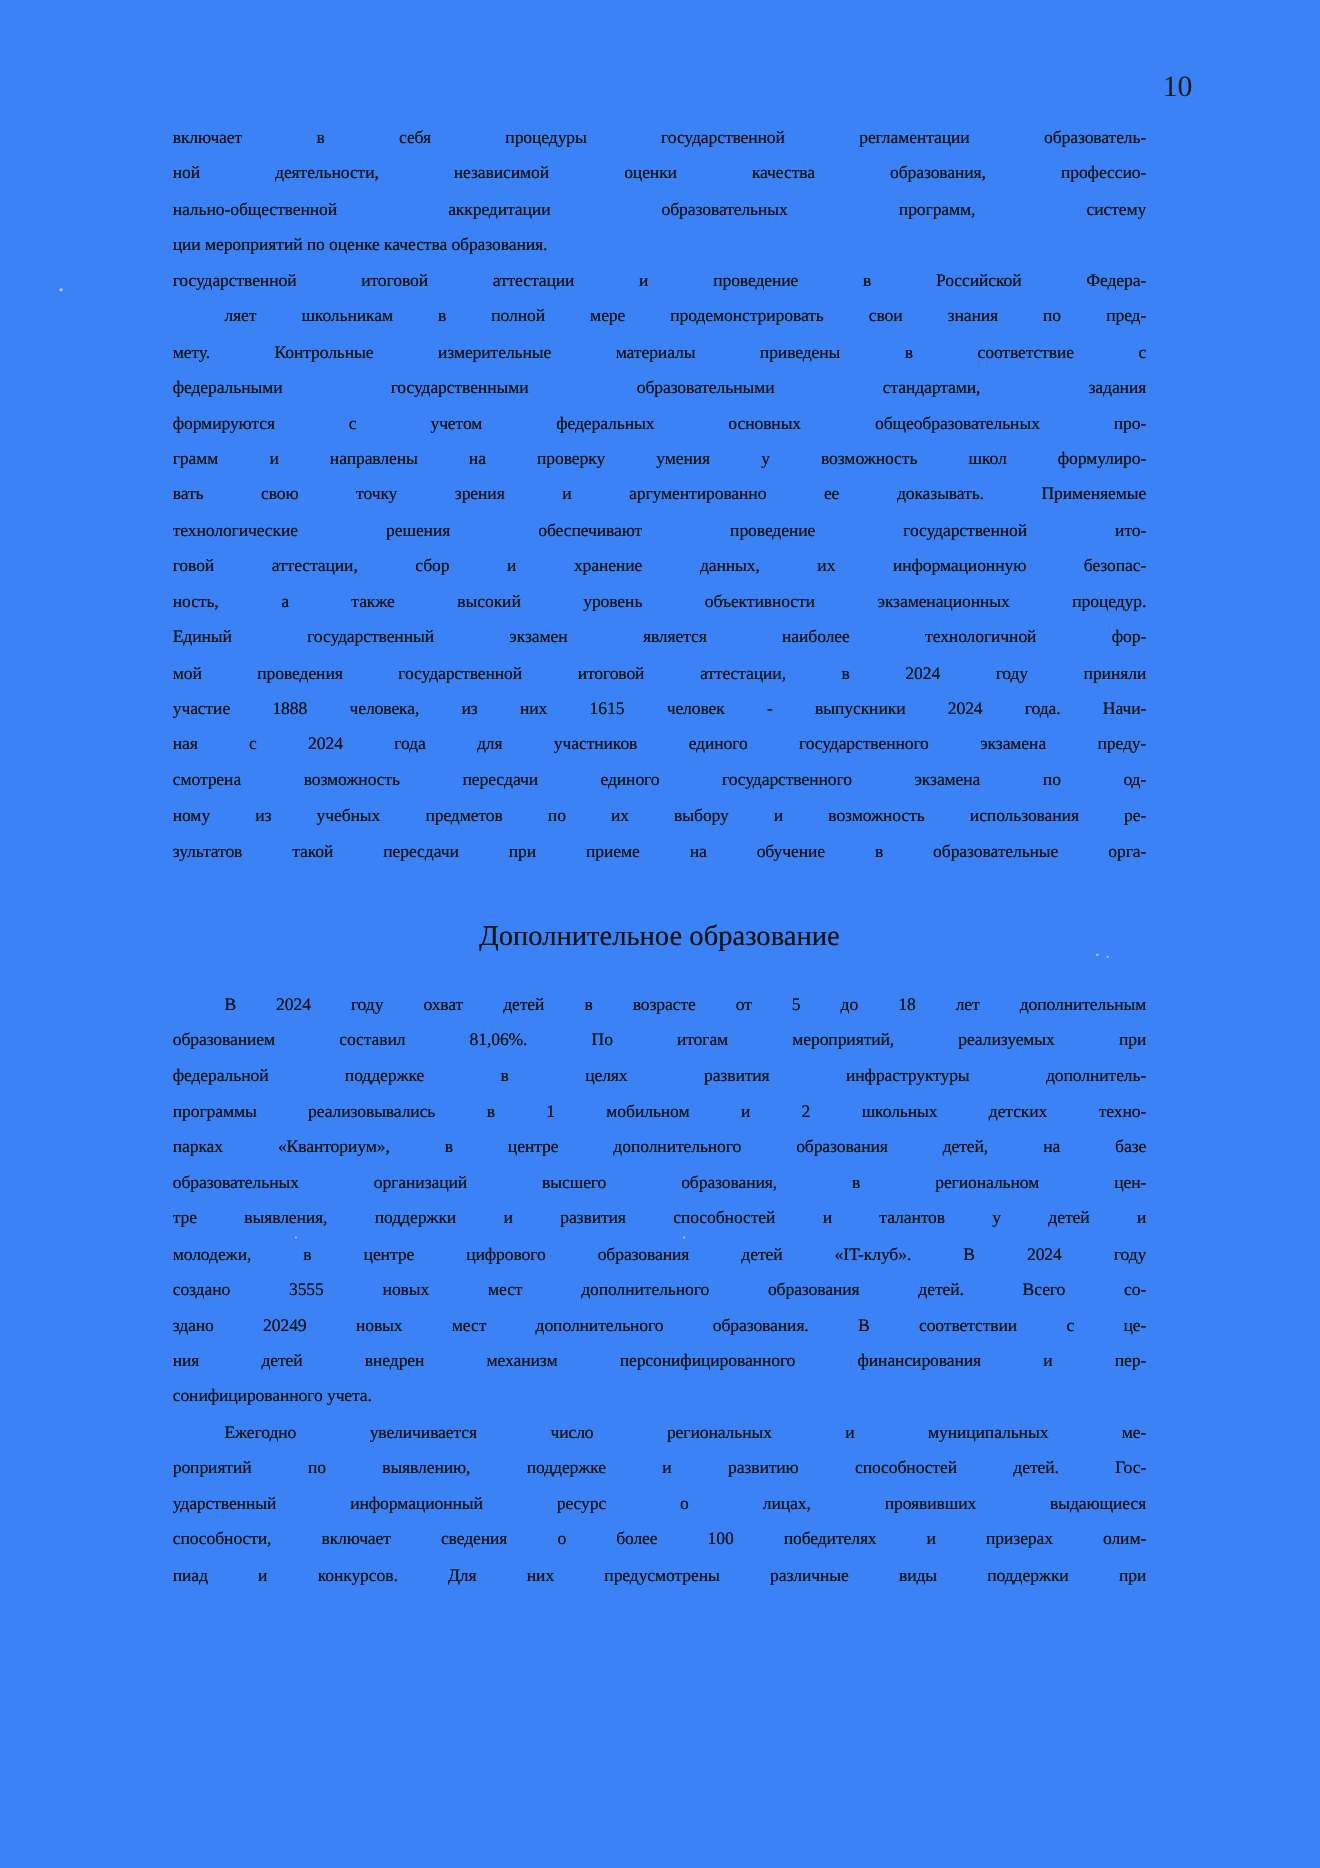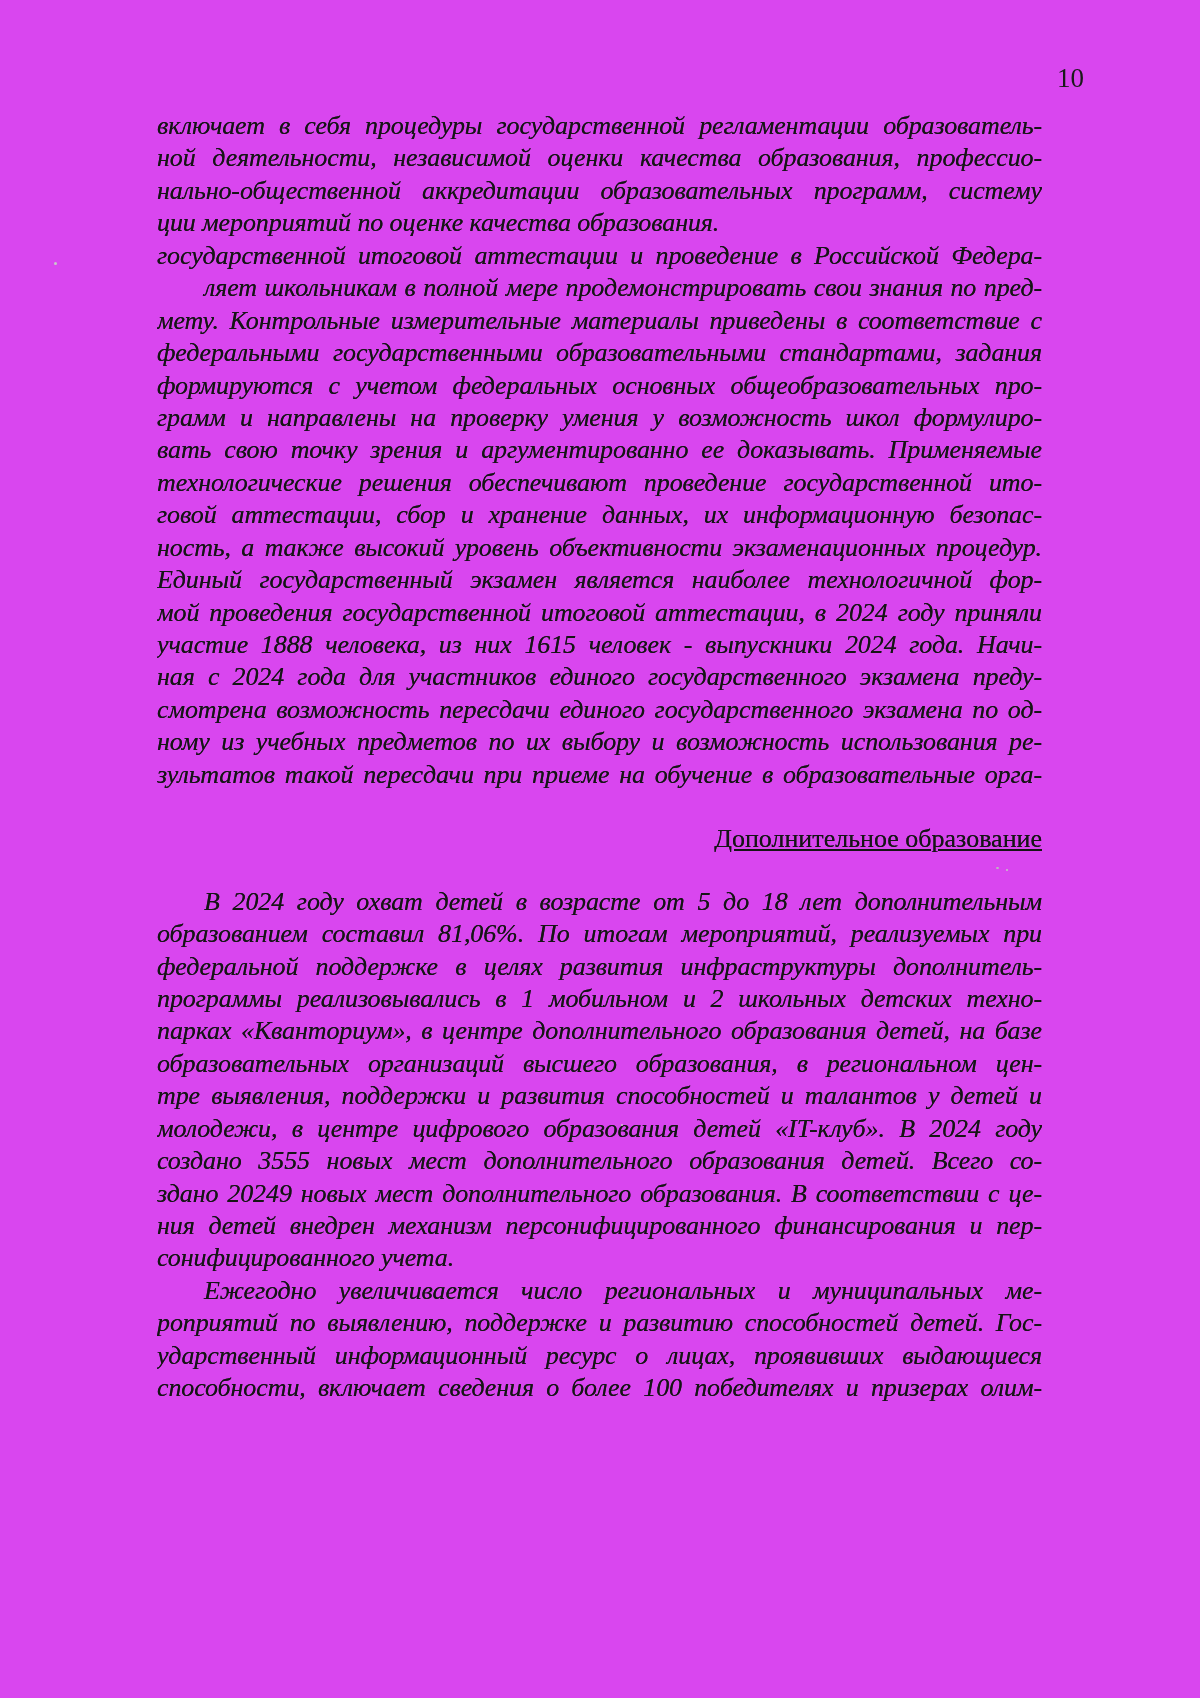--- a/index.html
+++ b/index.html
@@ -4,21 +4,21 @@
 <style>
   html, body {
     margin: 0;
     padding: 0;
     background: #ffffff;
   }
   .page {
     position: relative;
     width: 1200px;
     height: 1698px;
-    background: #d946ef;
+    background: #3b82f6;
     font-family: "Liberation Serif", "DejaVu Serif", serif;
     color: #151515;
     overflow: hidden;
   }
   .page-number {
     position: absolute;
     top: 62px;
     right: 116px;
     font-size: 27px;
     line-height: 32px;
@@ -30,44 +30,42 @@
     top: 110px;
     width: 885px;
   }
   .paragraph {
     margin: 0;
     padding: 0;
   }
   .line {
     height: 32.45px;
     line-height: 32.45px;
-    font-size: 26px;
+    font-size: 16px;
     letter-spacing: -0.1px;
     text-align: justify;
     text-align-last: justify;
     text-justify: inter-word;
     overflow: hidden;
     text-shadow: 0 0 0.6px rgba(20,20,20,0.85);
     white-space: normal;
-    font-style: italic;
   }
   .line.end {
     text-align-last: left;
   }
   .indented .line:first-child {
     text-indent: 47px;
   }
   .heading {
     font-size: 26px;
     height: 32.45px;
     line-height: 32.45px;
-    text-align: right;
-    margin: 32px 0 30px 0;
+    text-align: center;
+    margin: 44px 0 30px 0;
     text-shadow: 0 0 0.6px rgba(20,20,20,0.85);
-    text-decoration: underline;
   }
   .artifact {
     position: absolute;
     border-radius: 50%;
     pointer-events: none;
   }
   .a1 { left: 54px;  top: 262px;  width: 3px; height: 3px; background: #c9c9c9; }
   .a2 { left: 996px; top: 867px;  width: 3px; height: 2px; background: #bdbdbd; }
   .a3 { left: 1006px;top: 869px;  width: 2px; height: 2px; background: #c6c6c6; }
   .a4 { left: 268px; top: 1124px; width: 2px; height: 2px; background: #cfcfcf; }
@@ -118,20 +116,21 @@
         <div class="line">создано 3555 новых мест дополнительного образования детей. Всего со-</div>
         <div class="line">здано 20249 новых мест дополнительного образования. В соответствии с це-</div>
         <div class="line">ния детей внедрен механизм персонифицированного финансирования и пер-</div>
         <div class="line end">сонифицированного учета.</div>
       </div>
       <div class="paragraph indented">
         <div class="line">Ежегодно увеличивается число региональных и муниципальных ме-</div>
         <div class="line">роприятий по выявлению, поддержке и развитию способностей детей. Гос-</div>
         <div class="line">ударственный информационный ресурс о лицах, проявивших выдающиеся</div>
         <div class="line">способности, включает сведения о более 100 победителях и призерах олим-</div>
+        <div class="line">пиад и конкурсов. Для них предусмотрены различные виды поддержки при</div>
       </div>
     </div>
 
   <div class="artifact a1"></div>
   <div class="artifact a2"></div>
   <div class="artifact a3"></div>
   <div class="artifact a4"></div>
   <div class="artifact a5"></div>
 </div>
 

